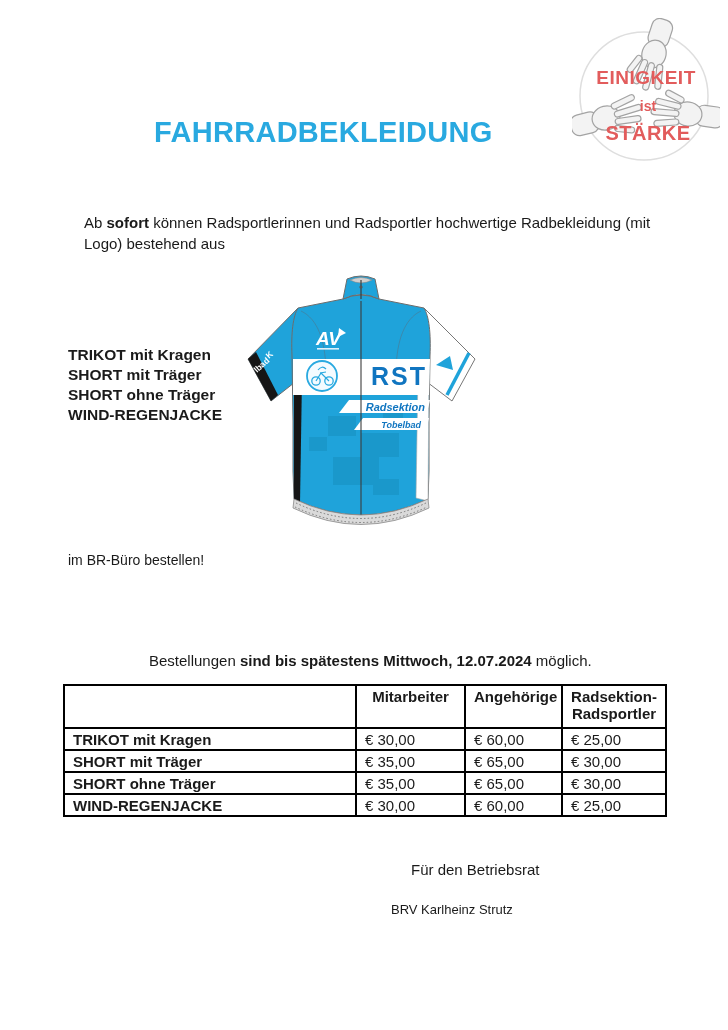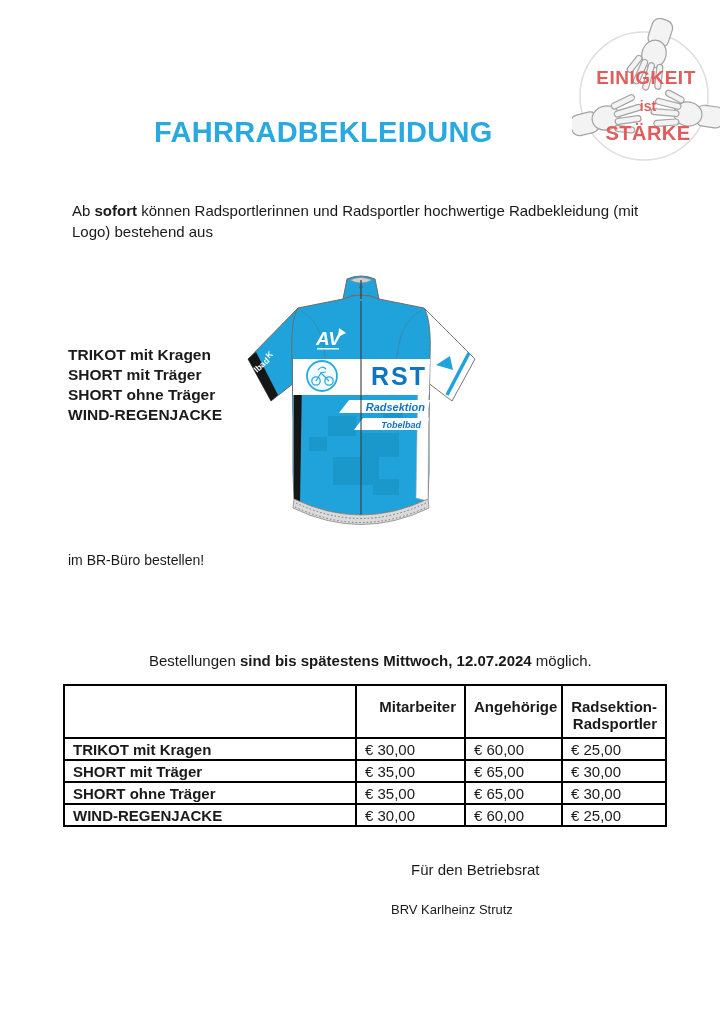--- a/index.html
+++ b/index.html
@@ -19,21 +19,21 @@
   .info-note{left:68px;top:602px;font-size:15px;}
   .deadline{left:149px;top:652px;font-size:15px;}
   .price-table{
     left:63px;top:684px;border-collapse:collapse;table-layout:fixed;width:602px;
     font-size:15px;
   }
   .price-table th,.price-table td{
     border:2px solid #000;padding:1px 8px;overflow:hidden;white-space:nowrap;
   }
   .price-table thead th{
-    text-align:right;vertical-align:top;font-weight:bold;height:38px;padding-top:12px;
+    text-align:center;vertical-align:top;font-weight:bold;height:38px;padding-top:2px;
   }
   .price-table td{height:18px;line-height:17px;}
   .price-table td.lbl{font-weight:bold;}
   .price-table td.ctr{text-align:left;}
   .signature1{left:374px;top:861px;font-size:15px;margin-left:37px;}
   .signature2{left:391px;top:902px;font-size:13px;}
 </style>
 </head>
 <body>
 
@@ -56,21 +56,21 @@
       <circle cx="72" cy="78" r="64" fill="none" stroke="#dedede" stroke-width="1.5"></circle>
       <use href="#hand-shape" transform="translate(82,36) rotate(108)"></use>
       <use href="#hand-shape" transform="translate(34,100) rotate(-14)"></use>
       <use href="#hand-shape" transform="translate(116,96) rotate(188)"></use>
       <text x="74" y="66" text-anchor="middle" font-size="19" font-weight="bold" fill="#e25c5c" letter-spacing="0.5">EINIGKEIT</text>
       <text x="76" y="93" text-anchor="middle" font-size="14" font-weight="bold" fill="#e25c5c">ist</text>
       <text x="76" y="122" text-anchor="middle" font-size="20" font-weight="bold" fill="#e25c5c" letter-spacing="0.5">STÄRKE</text>
     </svg>
   </div>
 
-  <p class="abs intro" style="margin:4px"><span>Ab </span><b>sofort</b><span> können Radsportlerinnen und Radsportler hochwertige Radbekleidung (mit Logo) bestehend aus</span></p>
+  <p class="abs intro" style="margin:16px"><span>Ab </span><b>sofort</b><span> können Radsportlerinnen und Radsportler hochwertige Radbekleidung (mit Logo) bestehend aus</span></p>
 
   <div class="abs item-list">
     <div>TRIKOT mit Kragen</div>
     <div>SHORT mit Träger</div>
     <div>SHORT ohne Träger</div>
     <div>WIND-REGENJACKE</div>
   </div>
 
   <div class="abs jersey-wrap">
     <svg width="257" height="266" viewBox="0 0 257 266">

